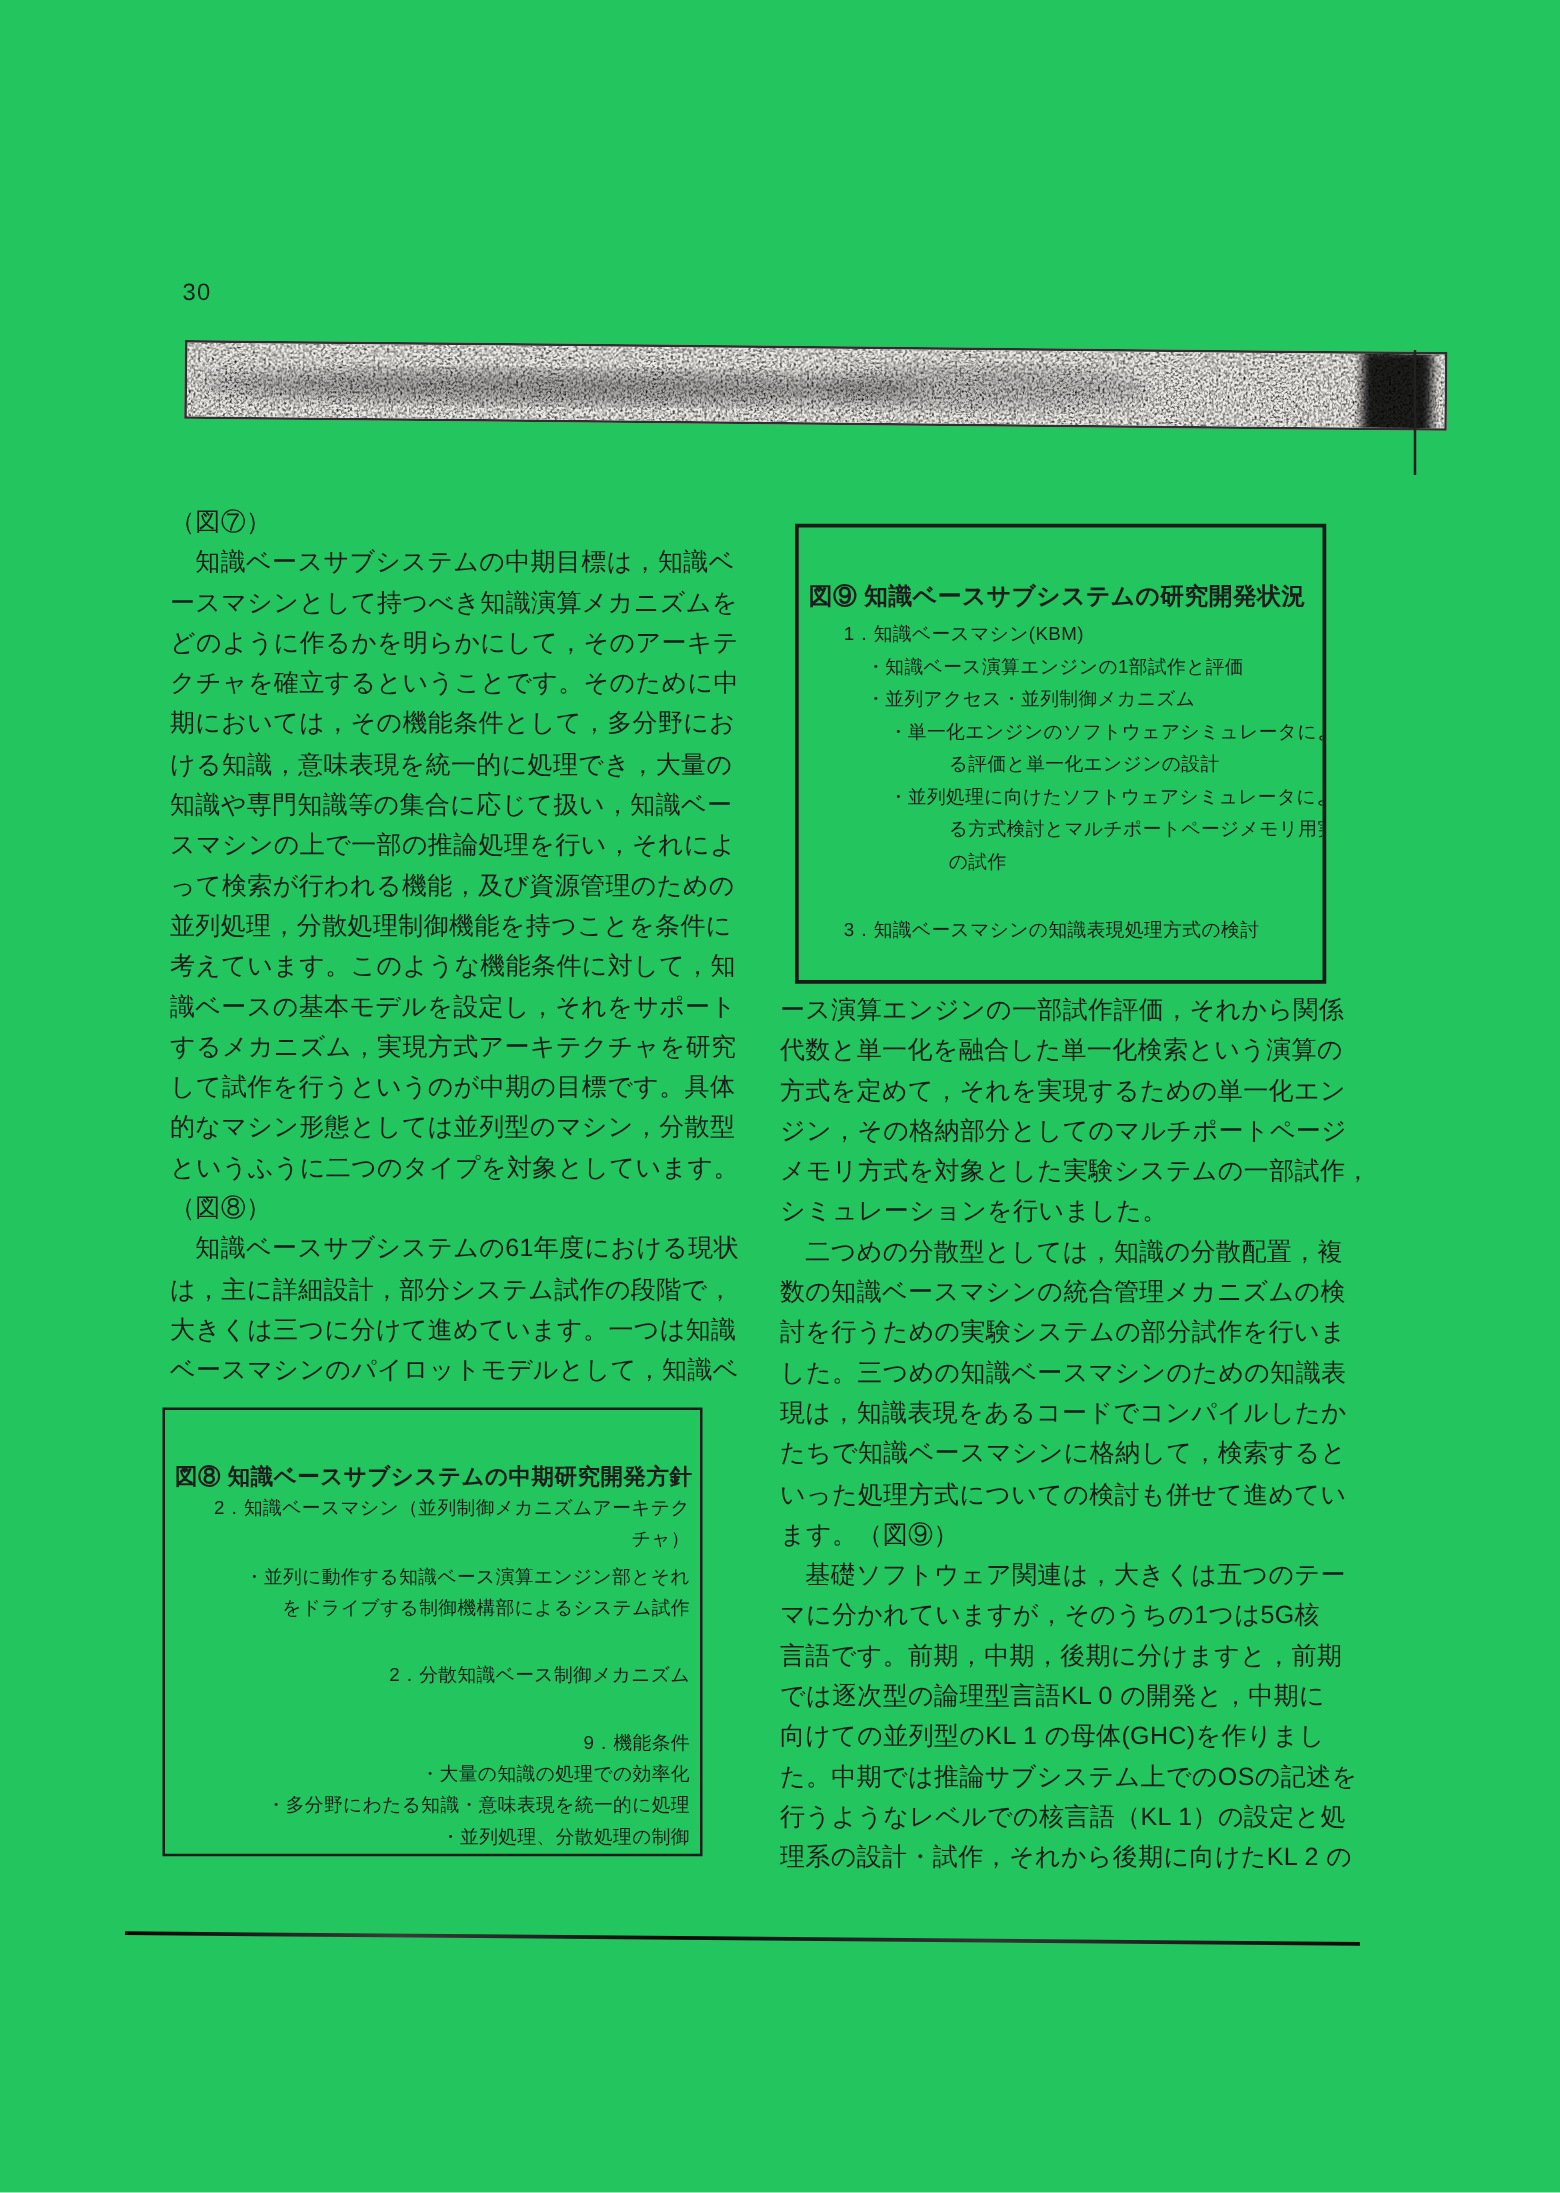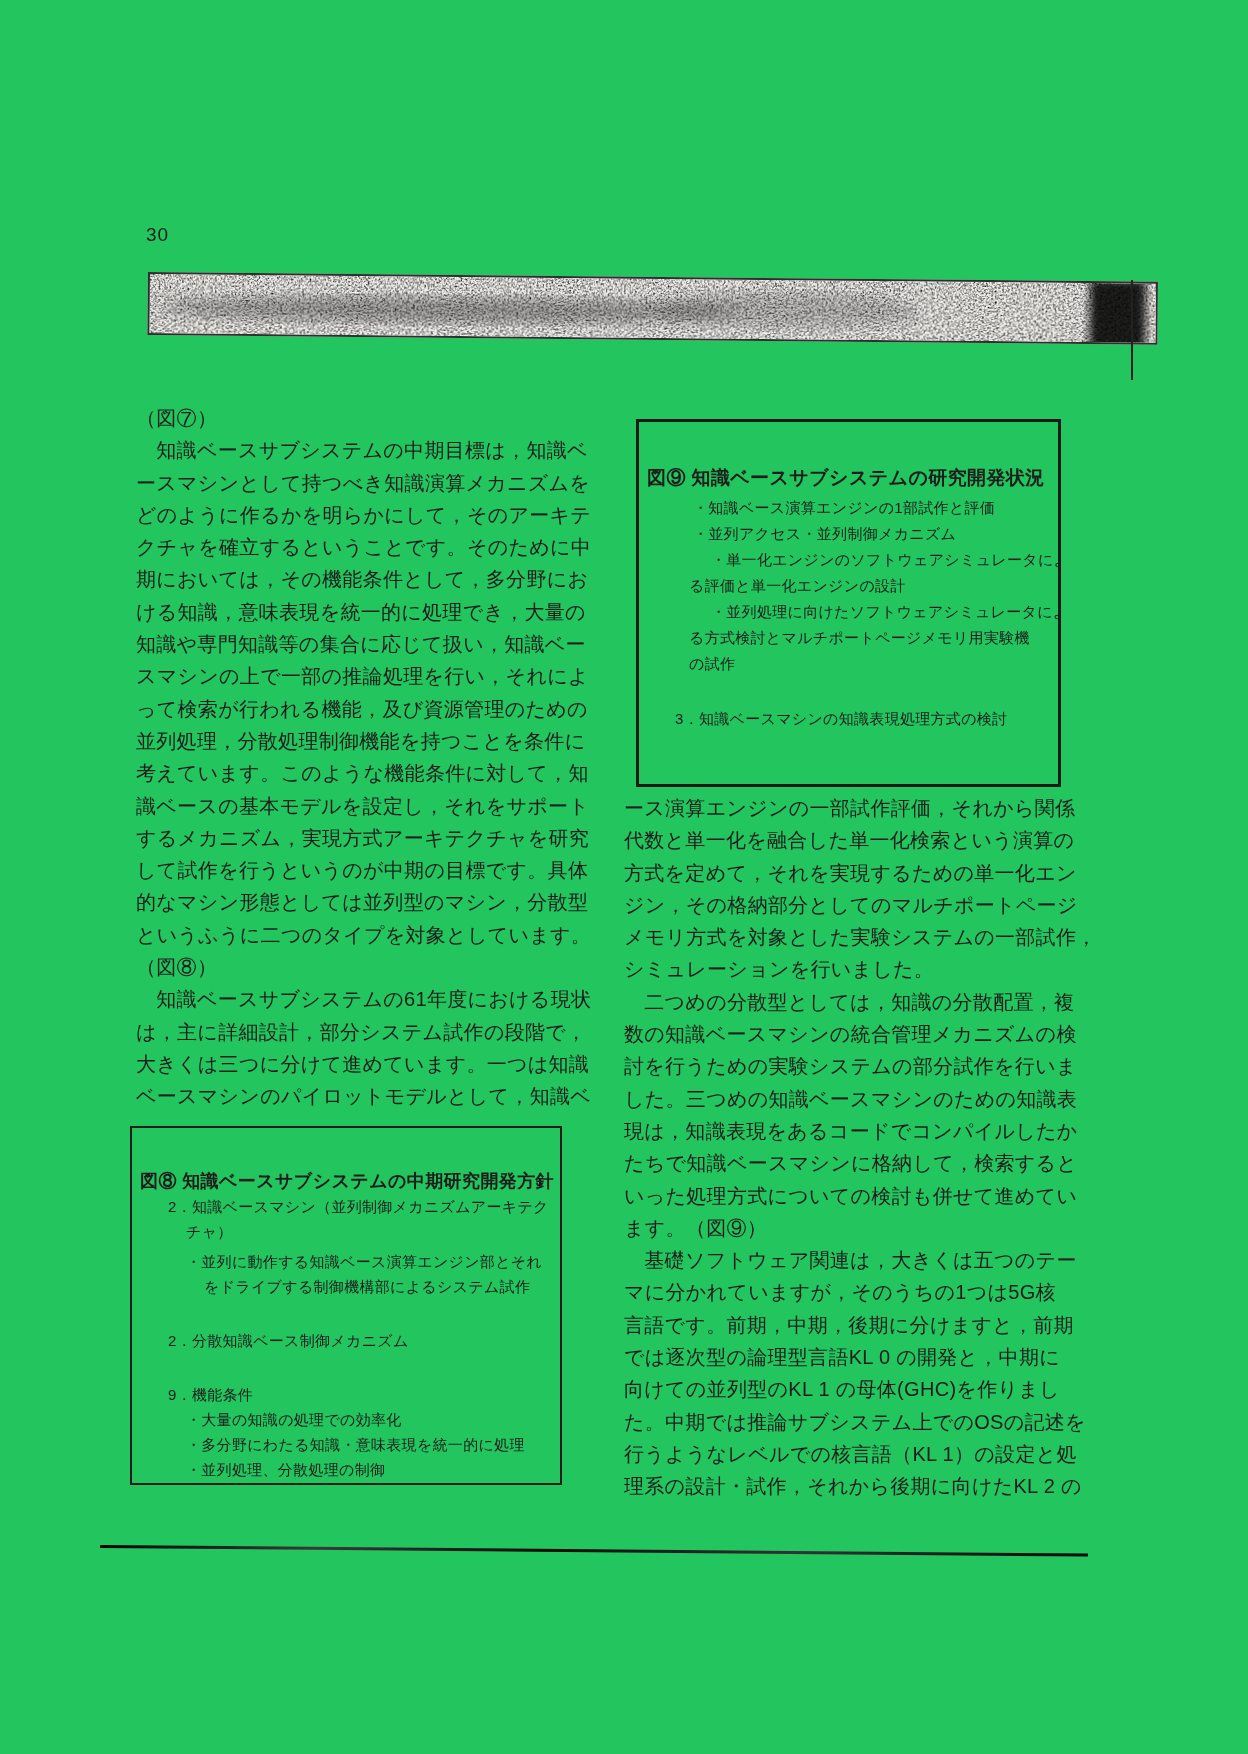--- a/index.html
+++ b/index.html
@@ -43,39 +43,40 @@
   .flowrep{display:contents;}
   
   .figure-box{
     position:absolute;box-sizing:border-box;
     background:transparent;overflow:hidden;
     padding:6px 8px;
   }
   .fig8-box{
     left:130px;top:1126px;width:432px;height:359px;
     border:2px solid #1c1c1c;
+    text-align:right;
   }
   .fig9-box{
     left:636px;top:419px;width:425px;height:368px;
     border:3px solid #1a1a1a;
   }
   .box-title{
     font-weight:700;white-space:nowrap;letter-spacing:0.4px;margin-top:35px;
   }
   .fig8-box .box-title{font-size:18px;line-height:25px;}
   .fig9-box .box-title{font-size:19px;line-height:30px;margin-bottom:2px;}
   .box-line{
     font-size:15px;white-space:nowrap;letter-spacing:0.3px;
   }
   .fig8-box .box-line{line-height:25px;}
   .fig9-box .box-line{line-height:26px;}
   .ind1{margin-left:28px;}
   .ind2{margin-left:46px;}
   .ind3{margin-left:64px;}
-  .ind4{margin-left:42px;}
+  .ind4{margin-left:112px;}
   .gap1{margin-top:5px;}
   .gap2{margin-top:29px;}
   
   .bottom-rule{
     position:absolute;left:100px;top:1545px;
     width:988px;height:3px;
     background:linear-gradient(90deg,#050505,#3a3a3a 22%,#0a0a0a 45%,#333 70%,#0a0a0a);
     transform:rotate(0.5deg);
     transform-origin:0 0;
   }
@@ -140,20 +141,21 @@
         <div class="box-line ind2">・多分野にわたる知識・意味表現を統一的に処理</div>
         <div class="box-line ind2">・並列処理、分散処理の制御</div>
         <div class="box-line ind2">・推論処理機能を持つ検索</div>
       </div>
   </div>
 
   <div class="figure-box fig9-box">
     <div class="box-title">図⑨ 知識ベースサブシステムの研究開発状況</div>
     <div>
 
+    <div class="box-line ind1">1．知識ベースマシン(KBM)</div>
         <div class="box-line ind2">・知識ベース演算エンジンの1部試作と評価</div>
         <div class="box-line ind2">・並列アクセス・並列制御メカニズム</div>
         <div class="box-line ind3">・単一化エンジンのソフトウェアシミュレータによ</div>
         <div class="box-line ind4">る評価と単一化エンジンの設計</div>
         <div class="box-line ind3">・並列処理に向けたソフトウェアシミュレータによ</div>
         <div class="box-line ind4">る方式検討とマルチポートページメモリ用実験機</div>
         <div class="box-line ind4">の試作</div>
         <div class="box-line ind1 gap2">3．知識ベースマシンの知識表現処理方式の検討</div>
       </div>
   </div>

